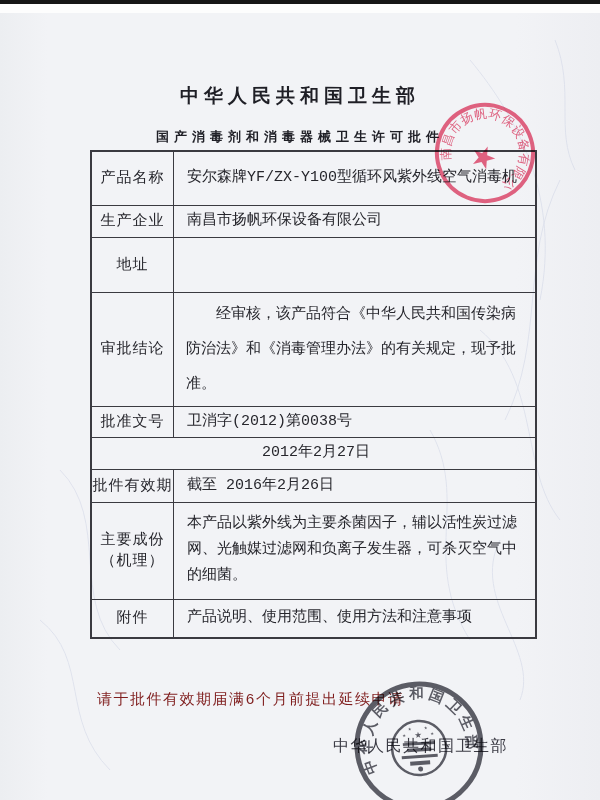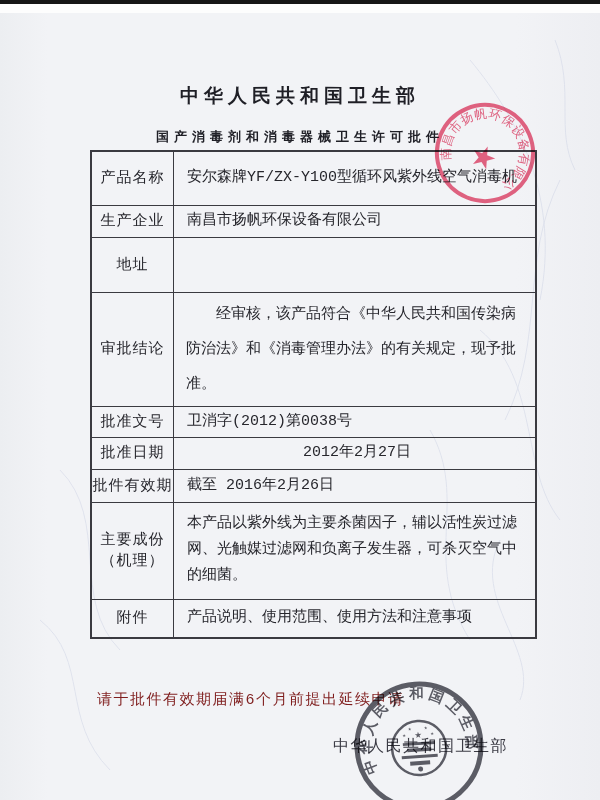--- a/index.html
+++ b/index.html
@@ -103,21 +103,20 @@
     </div>
 
     <div class="row" style="height:31px">
       <div class="cell label">批准文号</div>
       <div class="cell value">
         <span class="cell-line">卫消字(2012)第0038号</span>
       </div>
     </div>
 
     <div class="row" style="height:32px">
-      <div class="cell label">批准日期</div>
       <div class="cell value pad-extra">
         <span class="cell-line">2012年2月27日</span>
       </div>
     </div>
 
     <div class="row" style="height:33px">
       <div class="cell label">批件有效期</div>
       <div class="cell value">
         <span class="cell-line">截至 2016年2月26日</span>
       </div>

